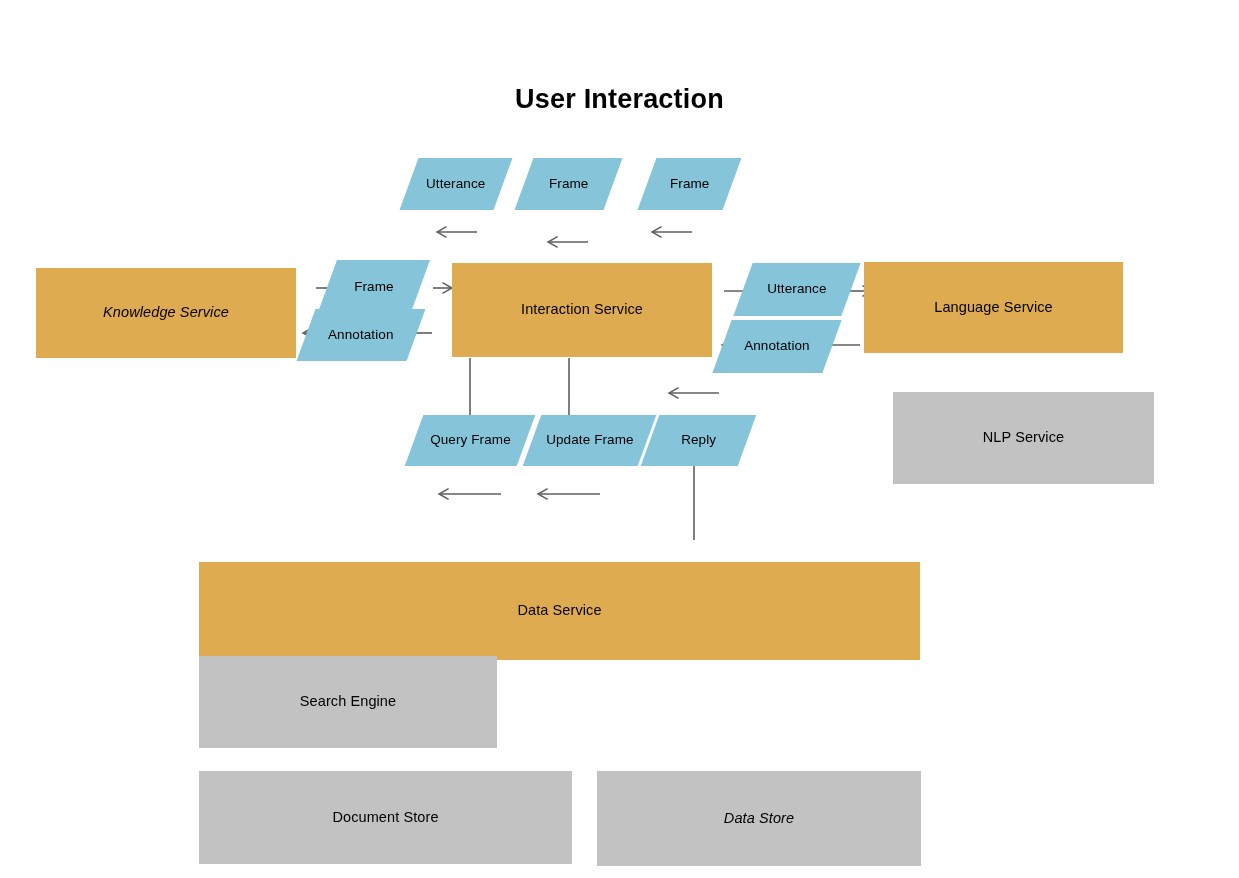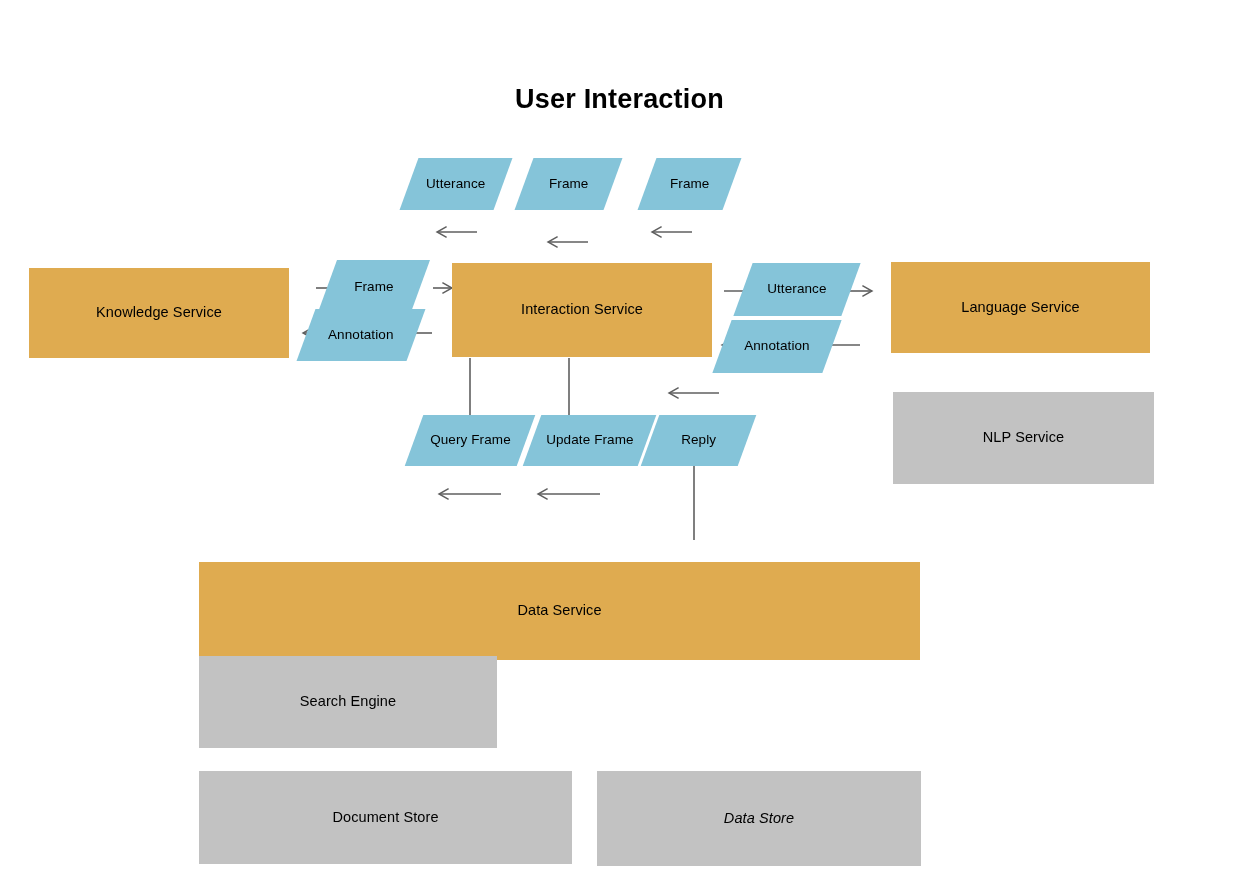--- a/index.html
+++ b/index.html
@@ -120,21 +120,21 @@
   </div>
 
   <div class="node data-node" style="left:524px; top:158px; width:89px; height:52px;">
     <span class="node-label">Frame</span>
   </div>
 
   <div class="node data-node" style="left:647px; top:158px; width:85px; height:52px;">
     <span class="node-label">Frame</span>
   </div>
 
-  <div class="node process-node" style="left:29px; top:268px; width:260px; height:90px;">
+  <div class="node process-node" style="left:36px; top:268px; width:260px; height:90px;font-style:italic;">
     <span class="node-label">Knowledge Service</span>
   </div>
 
   <div class="node data-node" style="left:327px; top:260px; width:93px; height:55px;">
     <span class="node-label">Frame</span>
   </div>
 
   <div class="node data-node" style="left:306px; top:309px; width:110px; height:52px;">
     <span class="node-label">Annotation</span>
   </div>
@@ -144,21 +144,21 @@
   </div>
 
   <div class="node data-node" style="left:743px; top:263px; width:108px; height:53px;">
     <span class="node-label">Utterance</span>
   </div>
 
   <div class="node data-node" style="left:722px; top:320px; width:110px; height:53px;">
     <span class="node-label">Annotation</span>
   </div>
 
-  <div class="node process-node" style="left:891px; top:262px; width:259px; height:91px;">
+  <div class="node process-node" style="left:864px; top:262px; width:259px; height:91px;">
     <span class="node-label">Language Service</span>
   </div>
 
   <div class="node external-node" style="left:893px; top:392px; width:261px; height:92px;">
     <span class="node-label">NLP Service</span>
   </div>
 
   <div class="node data-node" style="left:414px; top:415px; width:112px; height:51px;">
     <span class="node-label">Query Frame</span>
   </div>

